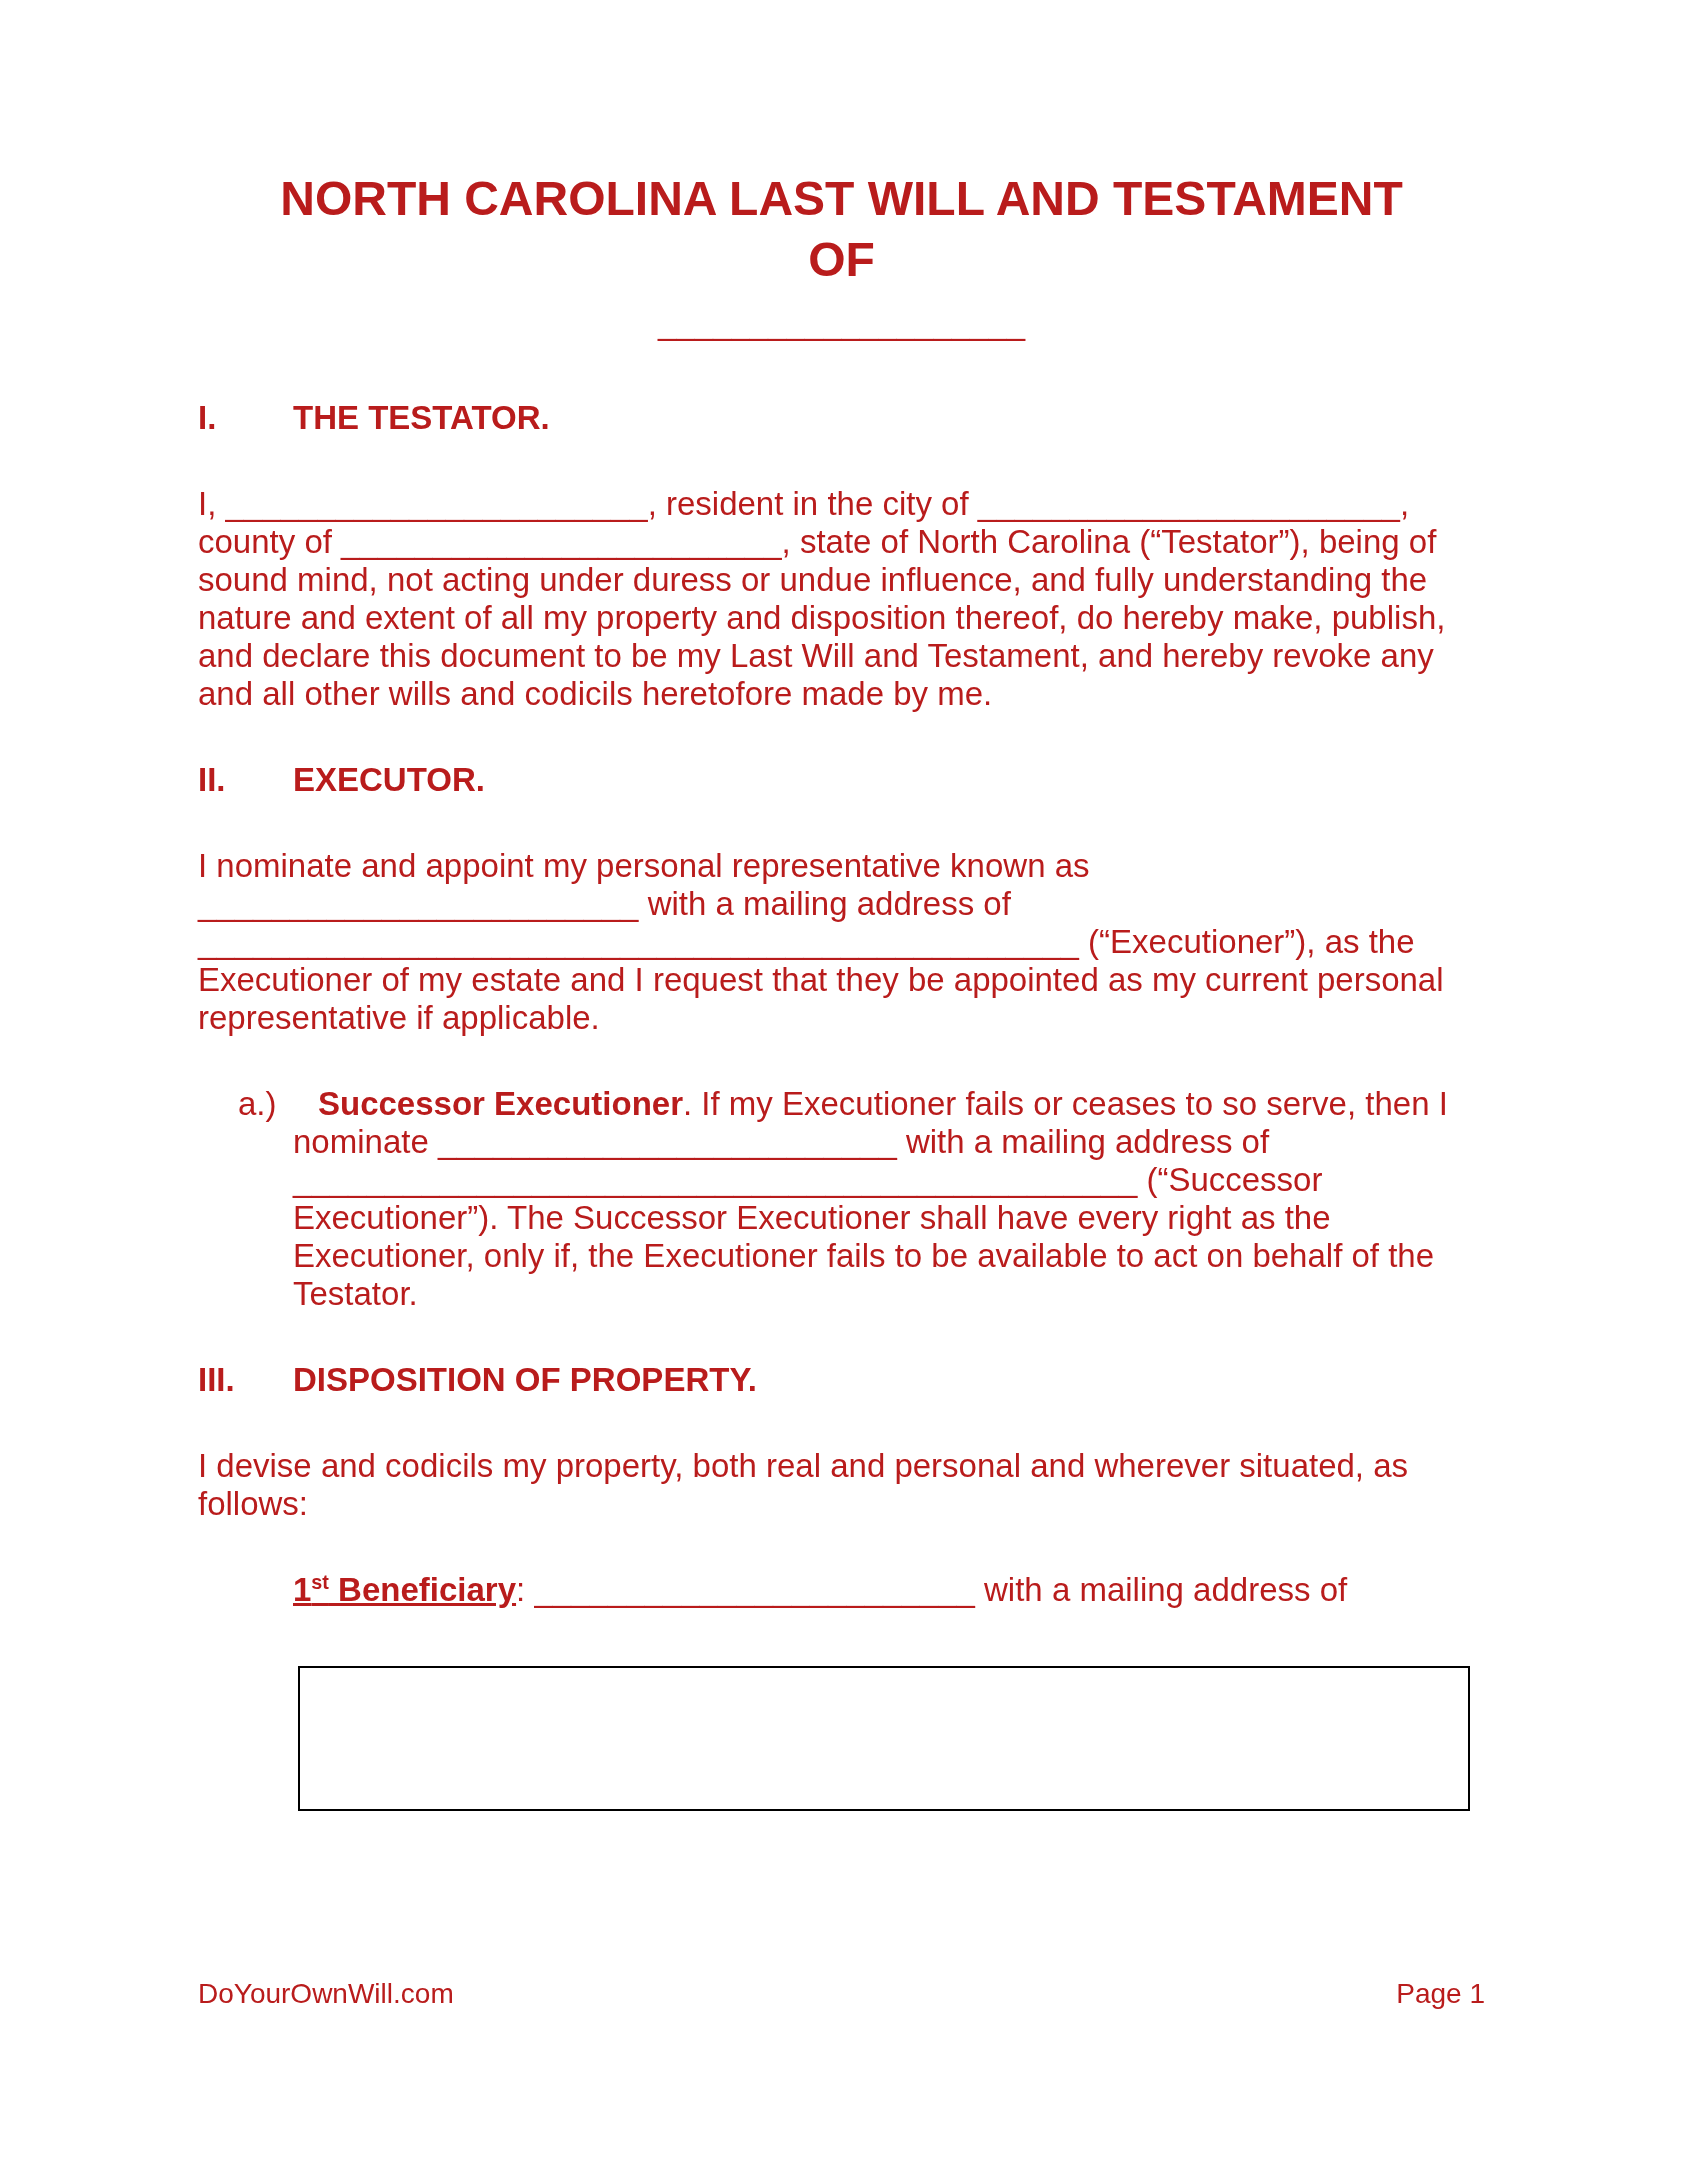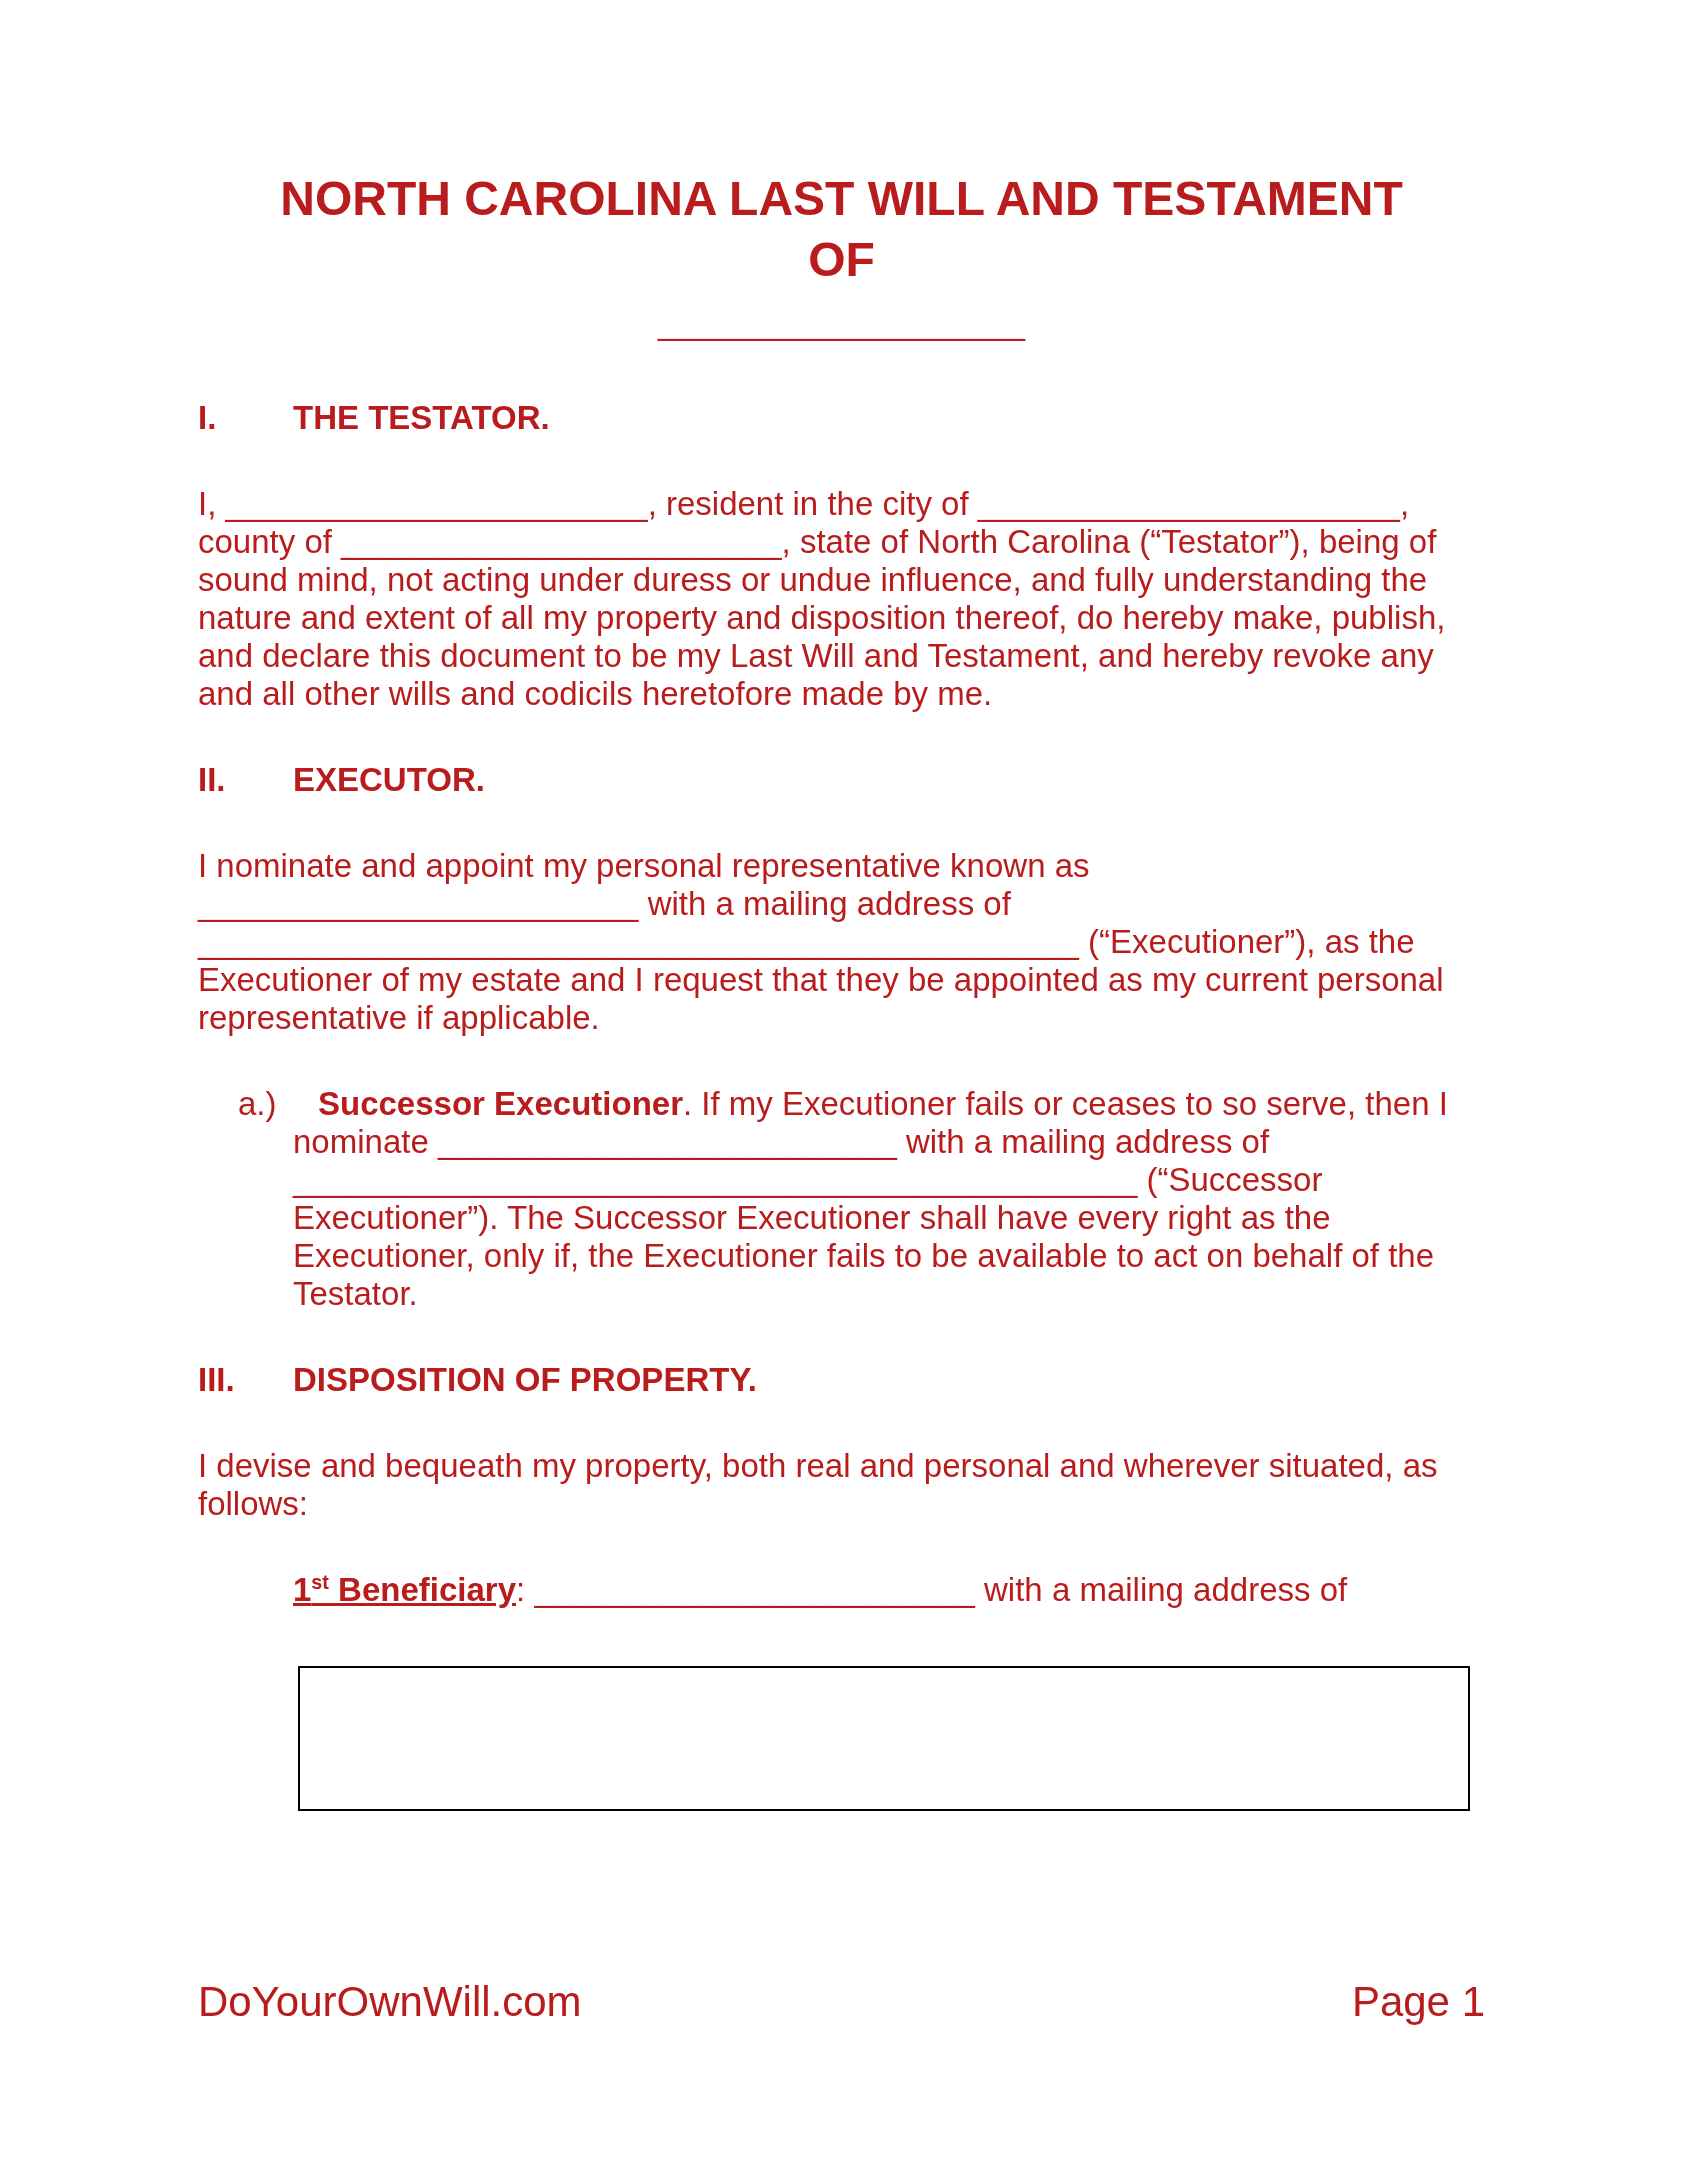--- a/index.html
+++ b/index.html
@@ -91,21 +91,21 @@
     background: #ffffff;
   }
   .footer {
     position: absolute;
     left: 198px;
     right: 198px;
     top: 1978px;
     display: flex;
     justify-content: space-between;
     align-items: baseline;
-    font-size: 42px;
+    font-size: 28px;
   }
 </style>
 </head>
 <body>
 
 <div class="page">
   <div class="content">
 
     <div class="doc-title">
       <div>NORTH CAROLINA LAST WILL AND TESTAMENT</div>
@@ -138,21 +138,21 @@
       <div class="para0">nominate _________________________ with a mailing address of
 ______________________________________________ (“Successor
 Executioner”). The Successor Executioner shall have every right as the
 Executioner, only if, the Executioner fails to be available to act on behalf of the
 Testator.</div>
     </div>
 
     <div class="section-heading">
       <span class="sec-num">III.</span><span class="sec-title">DISPOSITION OF PROPERTY.</span>
     </div>
-    <div class="para">I devise and bequeath my property, both real and personal and wherever situated, as
+    <div class="para">I devise and codicils my property, both real and personal and wherever situated, as
 follows:</div>
 
     <div class="hang">
       <div class="hang-first"><span class="benef-label"><span>1</span><sup>st</sup><span> Beneficiary</span></span><span>: </span><span>________________________ with a mailing address of</span></div>
     </div>
 
     <div class="property-box"></div>
 
   </div>
 

